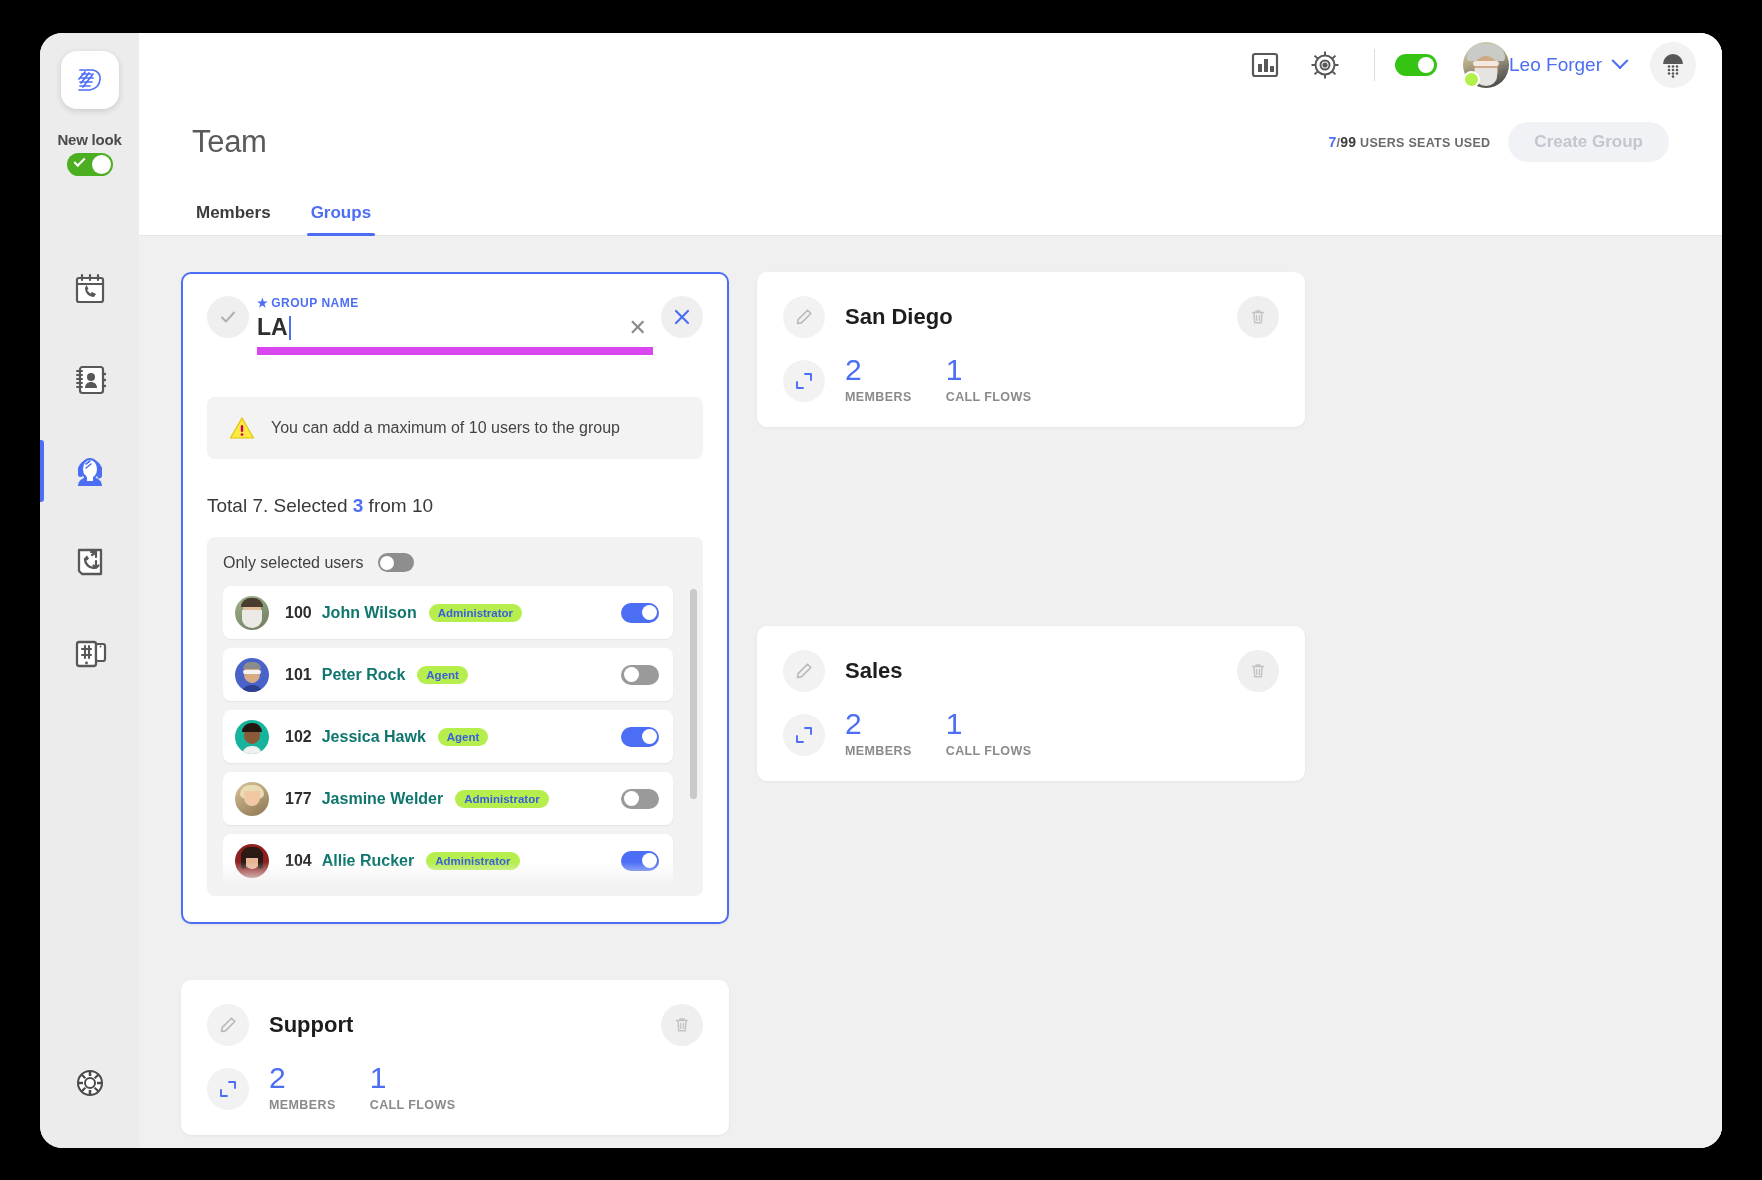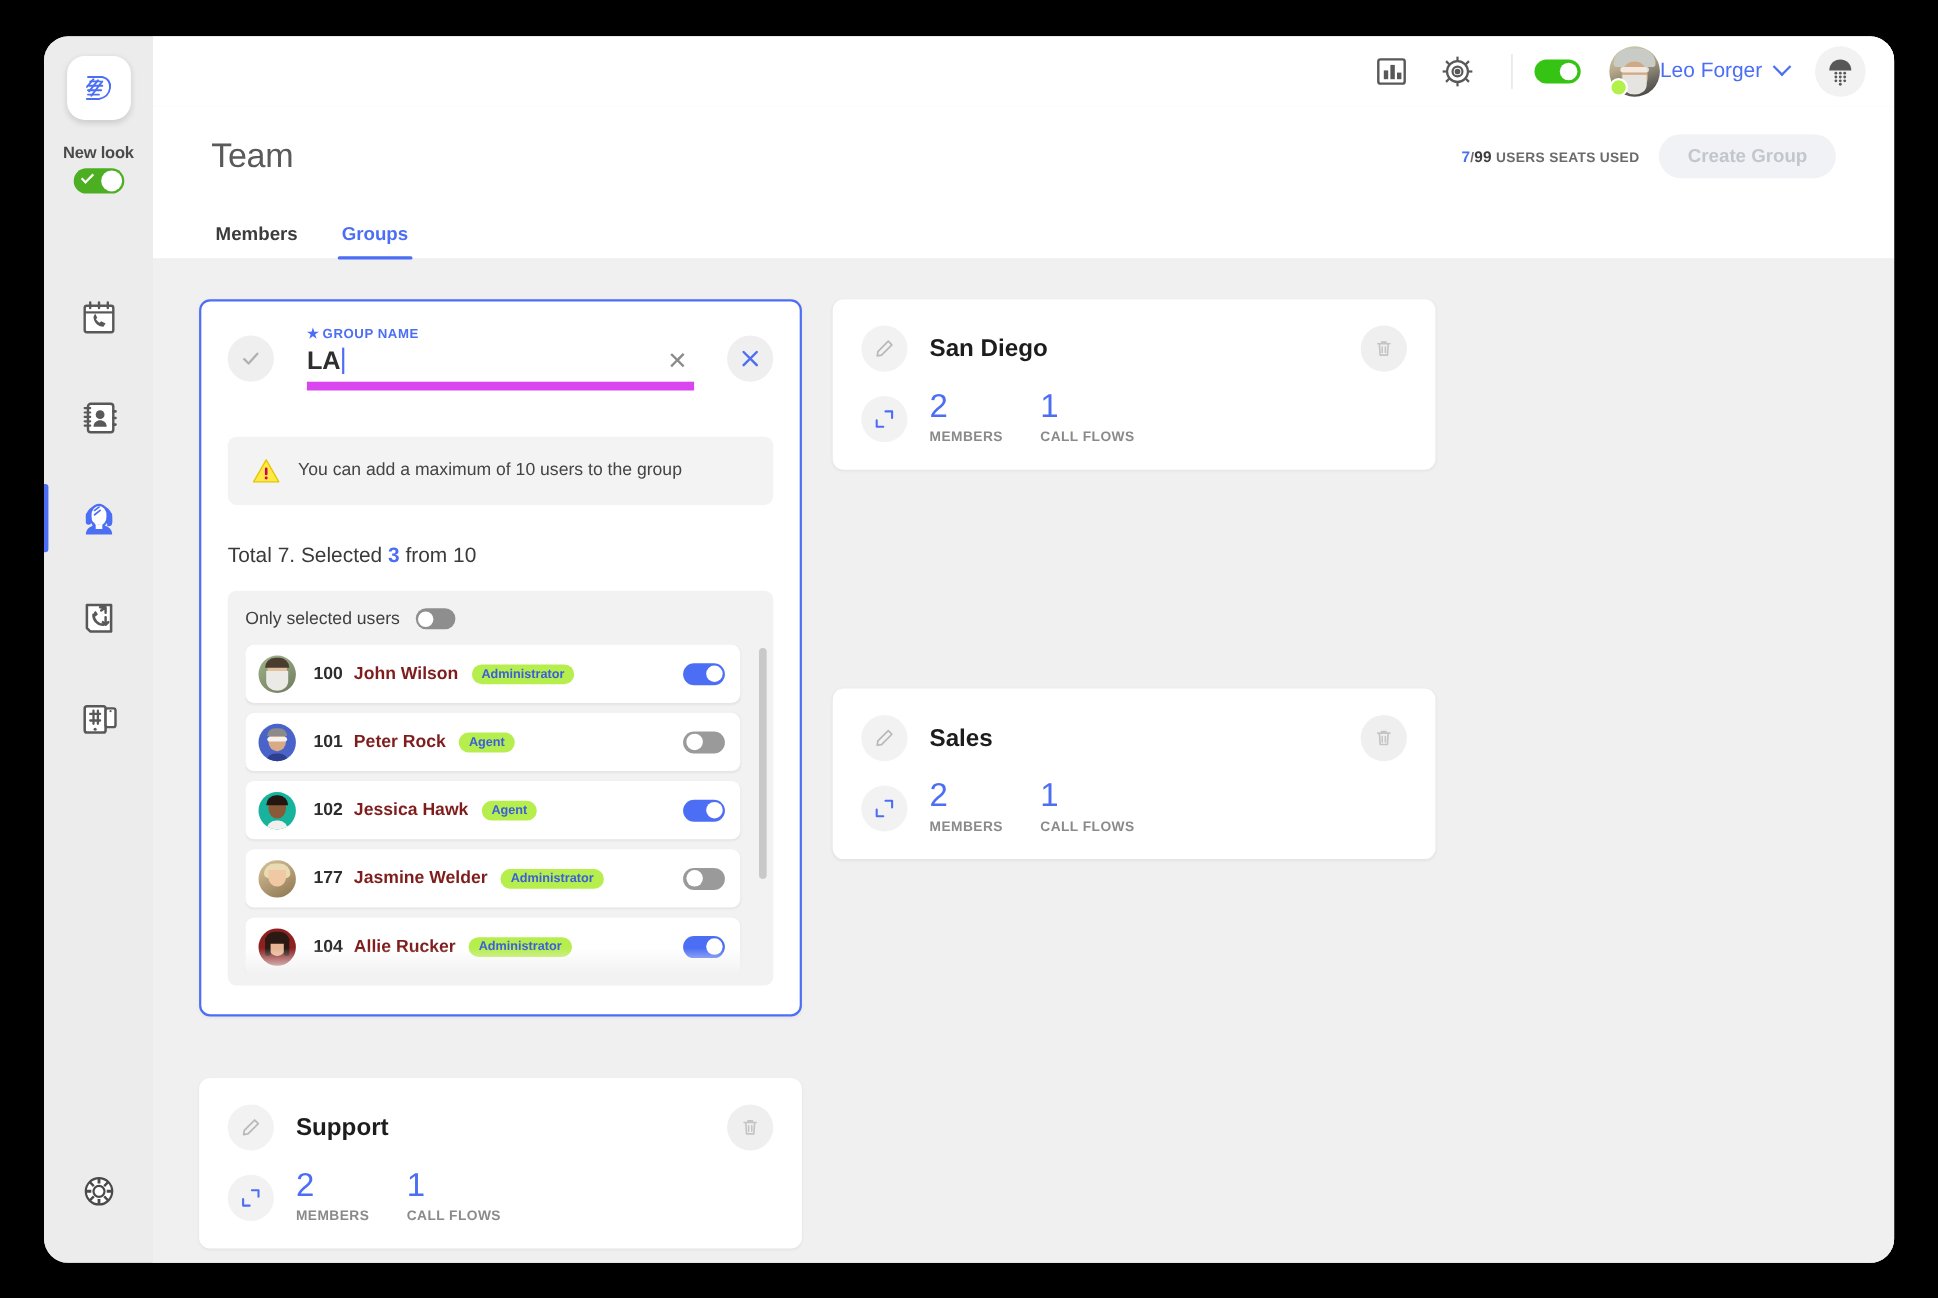--- a/index.html
+++ b/index.html
@@ -188,21 +188,21 @@
     display: grid; grid-template-columns: 548px 548px; gap: 28px;
     align-items: start;
   }
 
   
   .edit-card {
     background: #fff; border: 2px solid #4c6ef5; border-radius: 10px;
     padding: 22px 24px 26px; grid-row: span 2; align-self: start;
     box-shadow: 0 1px 3px rgba(0,0,0,.05);
   }
-  .edit-head { display: flex; align-items: center; gap: 30px; }
+  .edit-head { display: flex; align-items: flex-start; gap: 8px; }
   .circle-btn {
     width: 42px; height: 42px; border-radius: 50%; background: #efefef;
     display: flex; align-items: center; justify-content: center; flex: none;
   }
   .name-field { flex: 1; min-width: 0; padding-top: 0px; }
   .field-label {
     font-size: 12px; font-weight: 700; color: #4c6ef5; letter-spacing: .5px;
   }
   .field-label .star { color: #4c6ef5; margin-right: 3px; }
   .field-input-row {
@@ -250,21 +250,21 @@
   .user-row {
     background: #fff; border-radius: 8px; height: 53px;
     display: flex; align-items: center; padding: 0 14px 0 12px;
     margin-bottom: 9px; box-shadow: 0 1px 2px rgba(0,0,0,.06);
   }
   .u-avatar {
     width: 34px; height: 34px; border-radius: 50%; flex: none;
     position: relative; overflow: hidden;
   }
   .u-ext { font-size: 16px; font-weight: 700; color: #2d2d2d; margin-left: 16px; }
-  .u-name { font-size: 16px; font-weight: 700; color: #7f1d1d; margin-left: 10px; white-space: nowrap;}
+  .u-name { font-size: 16px; font-weight: 700; color: #0f766e; margin-left: 10px; white-space: nowrap;}
   .role {
     margin-left: 12px; background: #b6ee4e; color: #3a5fd9;
     font-size: 11.5px; font-weight: 700; padding: 3px 9px; border-radius: 9px;
     white-space: nowrap;
   }
   .row-toggle {
     margin-left: auto; width: 38px; height: 20px; border-radius: 12px;
     position: relative; flex: none;
   }
   .row-toggle.on { background: #4c6ef5; }

